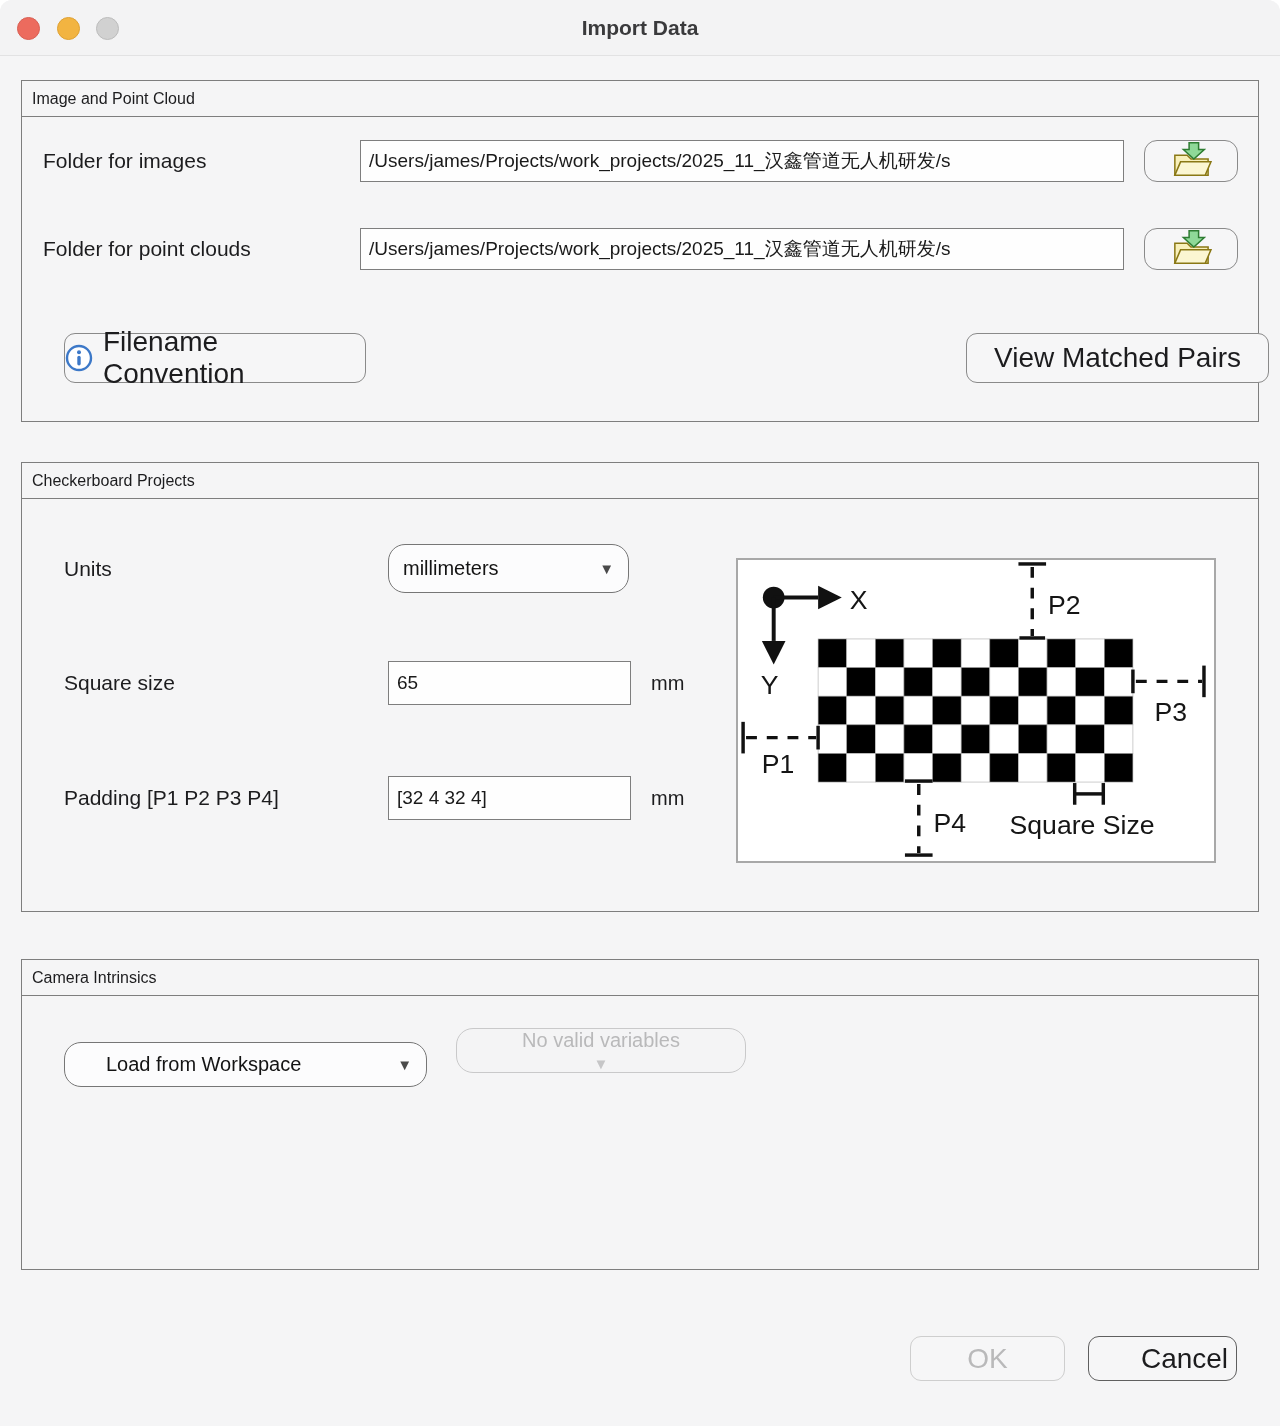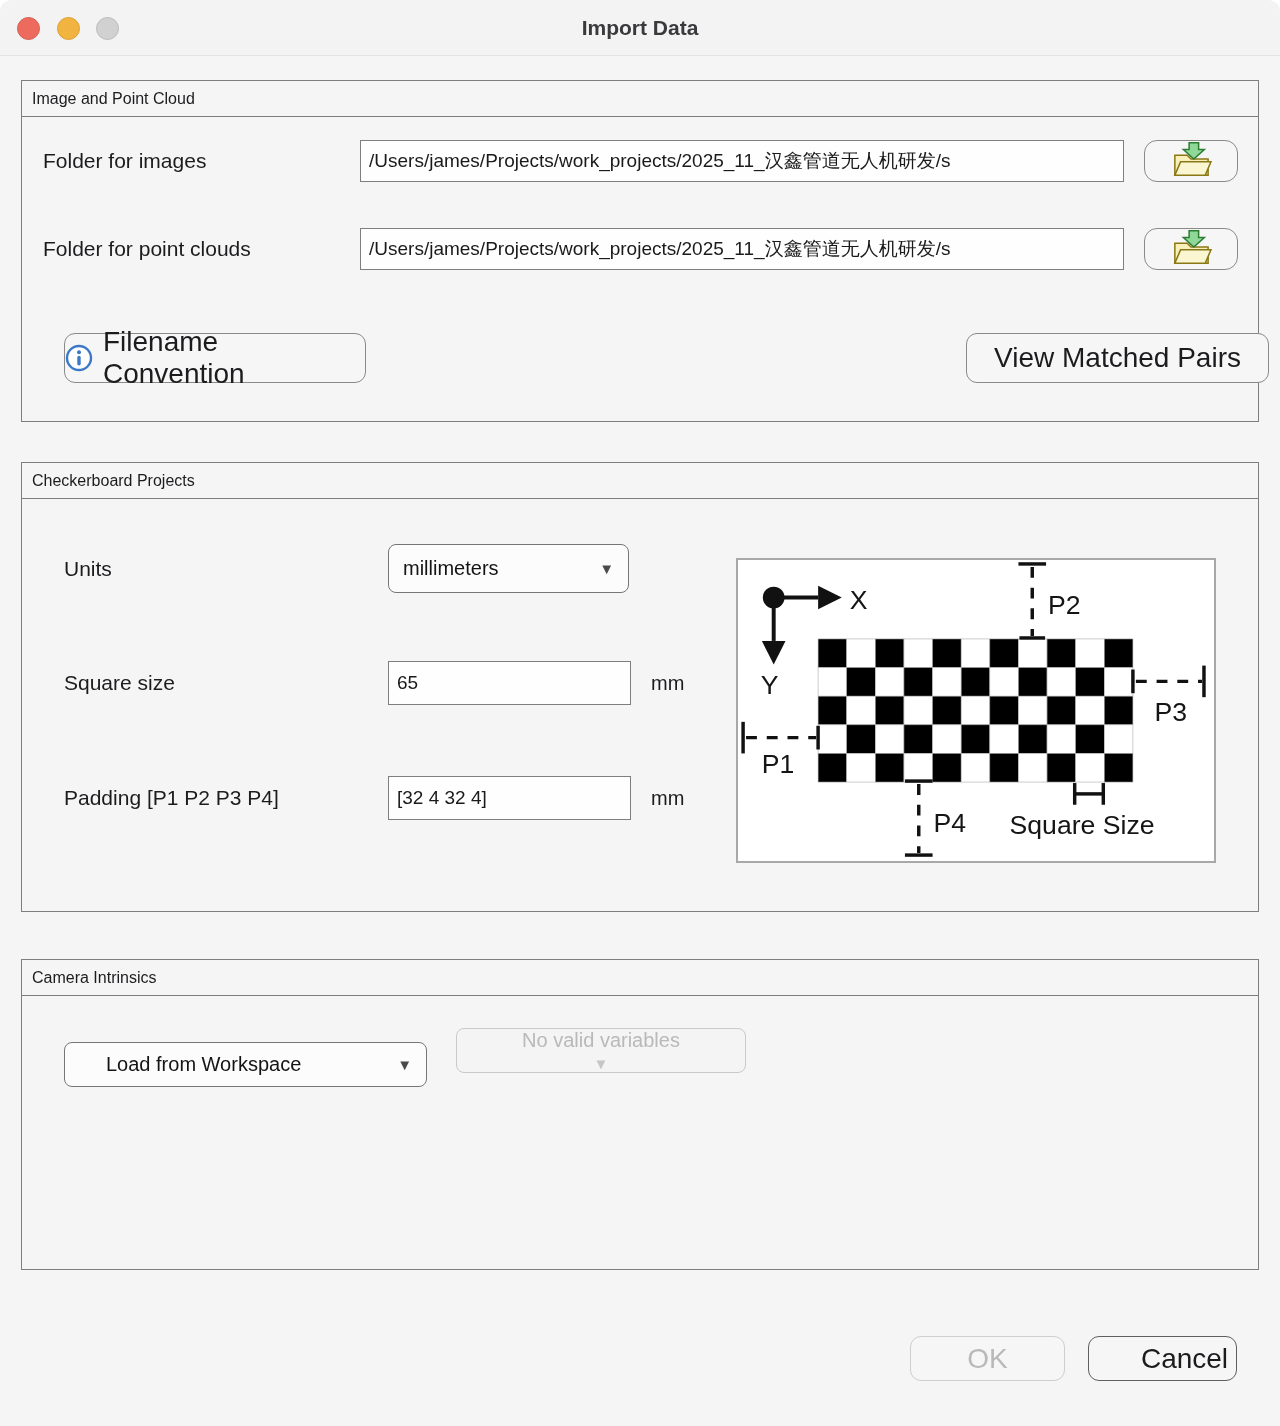--- a/index.html
+++ b/index.html
@@ -55,21 +55,21 @@
   }
   .btn.disabled { border-color: #cecece; color: #b9b9ba; cursor: default; }
 
   .browse-btn {
     position: absolute; display: flex; align-items: center; justify-content: center;
     border: 1.5px solid #8a8a8a; border-radius: 13px; background: #f6f6f7; cursor: pointer;
   }
 
   .dropdown {
     position: absolute; display: flex; align-items: center; justify-content: space-between;
-    padding: 0 14px; border: 1.5px solid #767676; border-radius: 8px;
+    padding: 0 14px; border: 1.5px solid #767676; border-radius: 17px;
     background: #fcfcfd; font-size: 20px; color: #141414; cursor: pointer;
   }
   .dropdown .arrow { font-size: 15px; color: #4a4a4a; }
   .dropdown.disabled { border-color: #c9c9ca; color: #b9b9ba; background: #f4f4f5; cursor: default; }
   .dropdown.disabled .arrow { color: #c6c6c7; }
 
   .diagram-panel {
     position: absolute; left: 714px; top: 95px; width: 480px; height: 305px;
     background: #ffffff; border: 2px solid #a8a8a8;
   }

